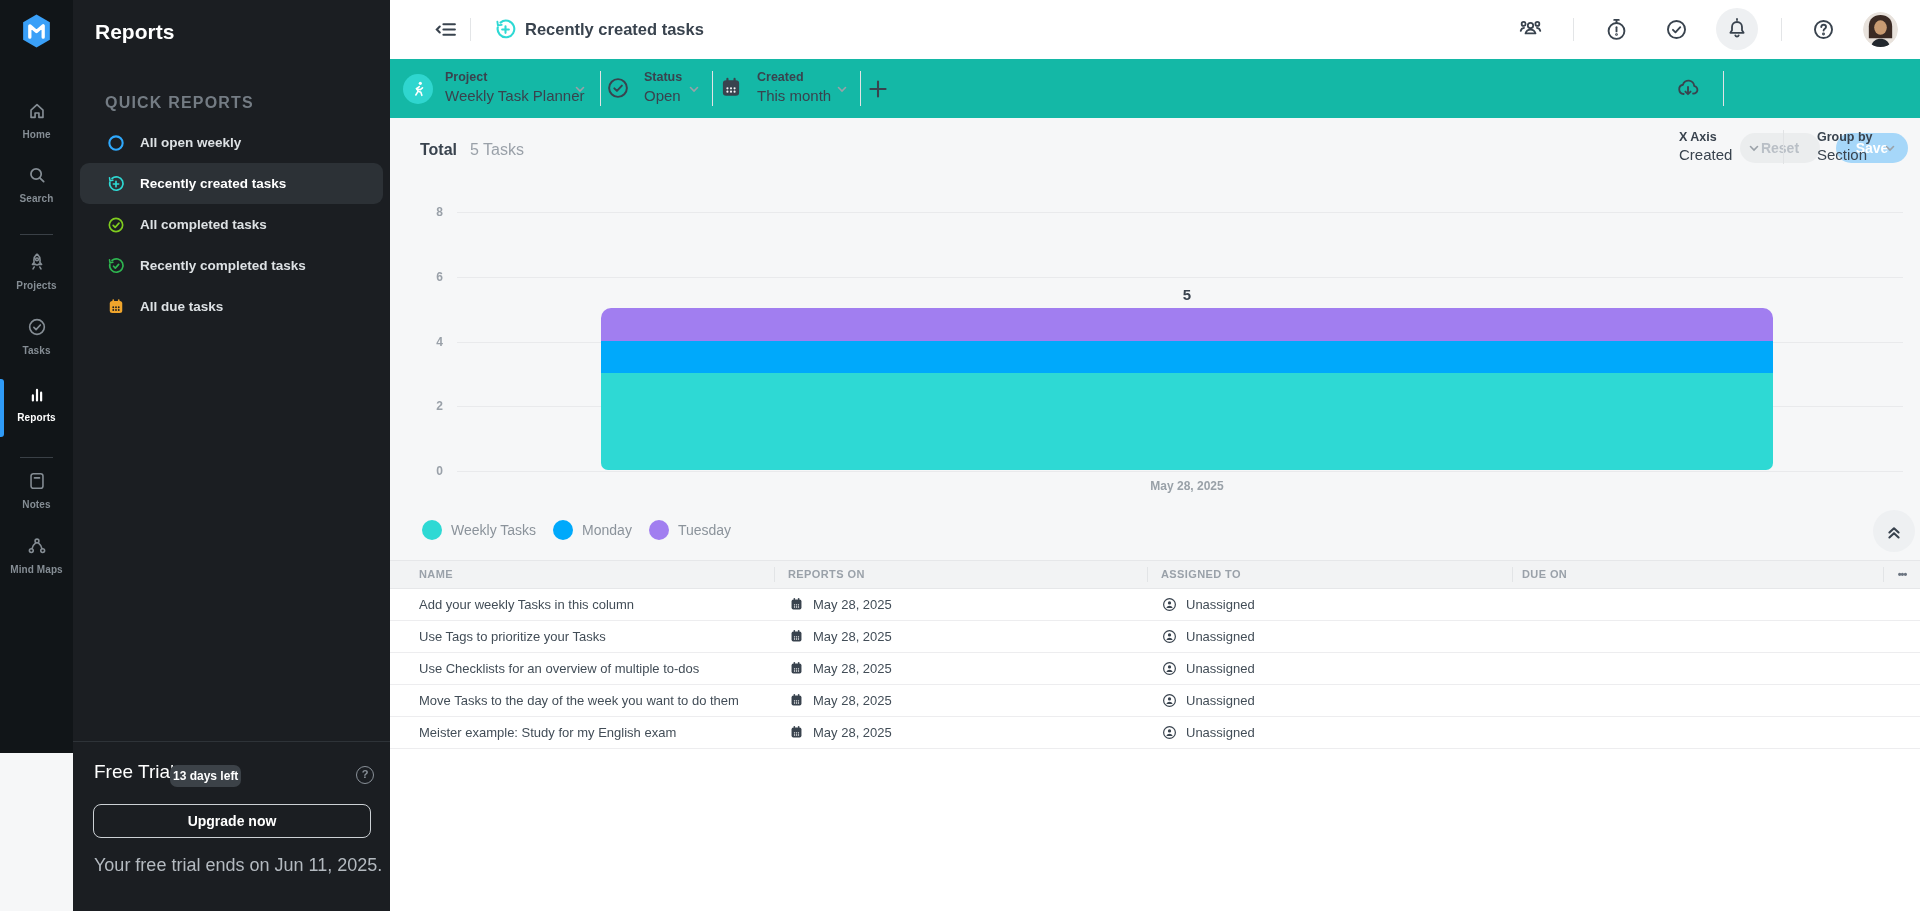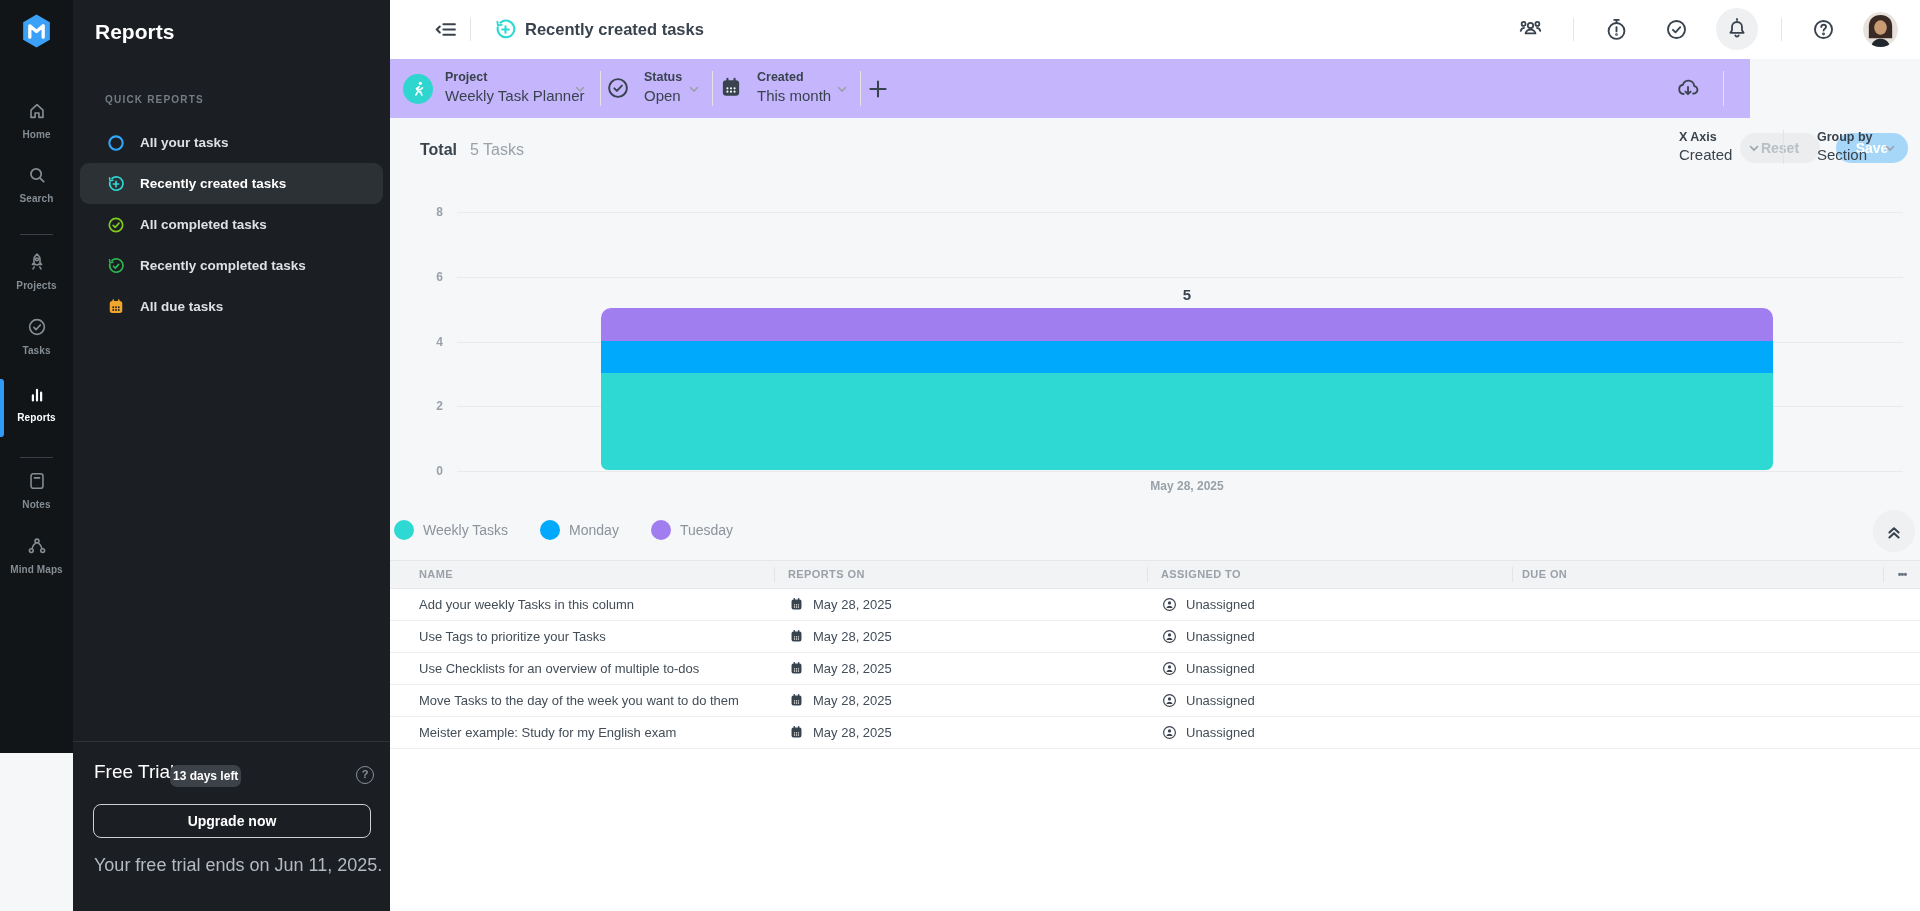--- a/index.html
+++ b/index.html
@@ -12,41 +12,41 @@
   .rail-item { position:absolute; left:0; width:73px; text-align:center; color:#858d94; cursor:pointer; }
   .rail-item svg { width:22px; height:22px; display:inline-block; }
   .rail-item .rl { font-size:10px; margin-top:3px; font-weight:700; letter-spacing:.1px; }
   .rail-item.active { color:#fff; }
   .rail-ind { position:absolute; left:0; top:379px; width:4px; height:58px; background:#2f9bf7; border-radius:0 3px 3px 0; }
   .rail-div { position:absolute; left:20px; width:33px; height:1px; background:#3a4046; }
 
   
   .sidebar { position:absolute; left:73px; top:0; width:317px; height:911px; background:#1b1e22; z-index:4; color:#e6eaec; }
   .sb-title { position:absolute; left:22px; top:20px; font-size:21px; font-weight:700; color:#fff; }
-  .sb-section { position:absolute; left:32px; top:94px; font-size:10px; font-weight:700; letter-spacing:1.2px; color:#747c84;text-align:right; }
+  .sb-section { position:absolute; left:32px; top:94px; font-size:16px; font-weight:700; letter-spacing:1.2px; color:#747c84;text-align:right; }
   .sb-item { position:absolute; left:7px; width:303px; height:41px; border-radius:9px; display:flex; align-items:center; padding-left:26px; gap:14px; cursor:pointer; font-size:13.5px; font-weight:600; color:#dde1e4; }
   .sb-item svg { width:20px; height:20px; flex:0 0 auto; }
   .sb-item.selected { background:#2c3136; color:#fff; font-weight:700; }
   .sb-foot-div { position:absolute; left:0; top:741px; width:317px; height:1px; background:#2e3338; }
   .trial-title { position:absolute; left:21px; top:761px; font-size:19px; font-weight:500; color:#fff; }
   .trial-badge { position:absolute; left:97px; top:765px; background:#3c4248; color:#fff; font-size:12px; font-weight:700; padding:4px 3px; border-radius:7px; }
   .trial-help { position:absolute; left:283px; top:766px; width:18px; height:18px; border:1.6px solid #8a9199; border-radius:50%; color:#8a9199; font-size:11px; font-weight:700; text-align:center; line-height:15px; cursor:pointer; }
   .upgrade-btn { position:absolute; left:20px; top:804px; width:278px; height:34px; border:1px solid #ccd1d5; border-radius:8px; background:transparent; color:#fff; font-size:14px; font-weight:700; text-align:center; line-height:32px; cursor:pointer; }
   .trial-note { position:absolute; left:21px; top:855px; font-size:18px; color:#b4bac0; }
 
   
   .mheader { position:absolute; left:390px; top:0; width:1530px; height:59px; background:#fff; }
   .hicon { position:absolute; top:17px; width:25px; height:25px; color:#39434e; cursor:pointer; }
   .hdiv { position:absolute; top:18px; width:1px; height:23px; background:#e3e5e7; }
   .htitle { position:absolute; left:135px; top:20px; font-size:16.5px; font-weight:700; color:#39434e; }
   .bell-bg { position:absolute; left:1326px; top:8px; width:42px; height:42px; border-radius:50%; background:#eef0f2; cursor:pointer; }
   .avatar { position:absolute; left:1473px; top:12px; width:35px; height:35px; border-radius:50%; overflow:hidden; cursor:pointer; }
 
   
-  .fbar { position:absolute; left:390px; top:59px; width:1360px; height:59px; background:#c4b5fd; }
+  .fbar { position:absolute; left:390px; top:59px; width:1530px; height:59px; background:#14b8a6; }
   .favatar { position:absolute; left:13px; top:15px; width:30px; height:30px; border-radius:50%; background:#2fd6cf; cursor:pointer; }
   .flabel { position:absolute; font-size:12.5px; font-weight:700; color:#39434e; }
   .fvalue { position:absolute; font-size:15px; color:#39434e; cursor:pointer; }
   .fchev { position:absolute; width:12px; height:12px; color:#9aa1a8; cursor:pointer; }
   .fdiv { position:absolute; top:12px; width:1px; height:35px; background:#e1e3e5; }
   .ficon { position:absolute; top:16px; width:26px; height:26px; color:#39434e; cursor:pointer; }
   .pill { position:absolute; top:74px; height:30px; border-radius:15px; border:none; font-size:14px; font-weight:700; cursor:pointer; font-family:inherit; }
   .pill.reset { left:1350px; width:80px; background:#ebedee; color:#b9bfc6; }
   .pill.save { left:1446px; width:72px; background:#a6d7f9; color:#fff; }
 
@@ -60,21 +60,21 @@
   
   .grid { position:absolute; left:415px; top:212px; width:1488px; height:259px; }
   .gridrow { position:absolute; left:0; right:0; height:0; }
   .gridrow .line { position:absolute; left:42px; right:0; top:0; height:1px; background:#e9eaec; }
   .gridrow .tick { position:absolute; left:0; width:28px; text-align:right; transform:translateY(-50%); font-size:12px; font-weight:700; color:#9aa1a9; }
   .bar-stack { position:absolute; left:601px; bottom:441px; width:1172px; display:flex; flex-direction:column-reverse; overflow:hidden; border-radius:10px 10px 7px 7px; cursor:pointer; }
   .bar-value { position:absolute; left:601px; top:286px; width:1172px; text-align:center; font-size:15px; font-weight:700; color:#39434e; }
   .x-tick { position:absolute; left:601px; top:479px; width:1172px; text-align:center; font-size:12px; font-weight:700; color:#99a1a8; }
 
   
-  .legend { position:absolute; left:394px; top:520px; display:flex; align-items:center; gap:32px; }
+  .legend { position:absolute; left:422px; top:520px; display:flex; align-items:center; gap:17px; }
   .legend-item { display:flex; align-items:center; gap:9px; cursor:pointer; }
   .legend-dot { width:20px; height:20px; border-radius:50%; }
   .legend-text { font-size:14px; color:#8b939b; }
   .collapse-btn { position:absolute; left:1873px; top:510px; width:42px; height:42px; border-radius:50%; background:#eef0f2; color:#39434e; cursor:pointer; display:flex; align-items:center; justify-content:center; }
 
   
   .table { position:absolute; left:390px; top:560px; width:1530px; bottom:0; background:#fff; }
   .thead { display:flex; height:29px; background:#f2f3f4; border-top:1px solid #e6e7e9; border-bottom:1px solid #e6e7e9; align-items:center; }
   .th { font-size:11px; font-weight:700; letter-spacing:.4px; color:#9aa1a9; height:15px; line-height:15px; border-right:1px solid #e2e4e6; }
   .c1 { width:385px; padding-left:29px; }
@@ -156,21 +156,21 @@
   </div>
 
   <div class="sidebar">
     <div class="sb-title">Reports</div>
     <div class="sb-section">QUICK REPORTS</div>
 
     <div class="sb-item" style="top:122px">
       <svg viewBox="0 0 24 24" fill="none" stroke="#2FA9FD" stroke-width="2.5">
           <circle cx="12" cy="12" r="8"></circle>
         </svg>
-      <span>All your tasks</span>
+      <span>All open weekly</span>
     </div>
     <div class="sb-item selected" style="top:163px">
       <svg viewBox="0 0 24 24" fill="none" stroke="#2ED9D4" stroke-width="2" stroke-linecap="round" stroke-linejoin="round">
           <path d="M7.2 5.4A8 8 0 1 1 4.6 9.8"></path>
           <path d="M4.2 4.4l.5 3.6 3.6-.5" stroke-width="1.8"></path>
           <path d="M12 8.8v6.4M8.8 12h6.4"></path>
         </svg>
       <span>Recently created tasks</span>
     </div>
     <div class="sb-item" style="top:245px">

